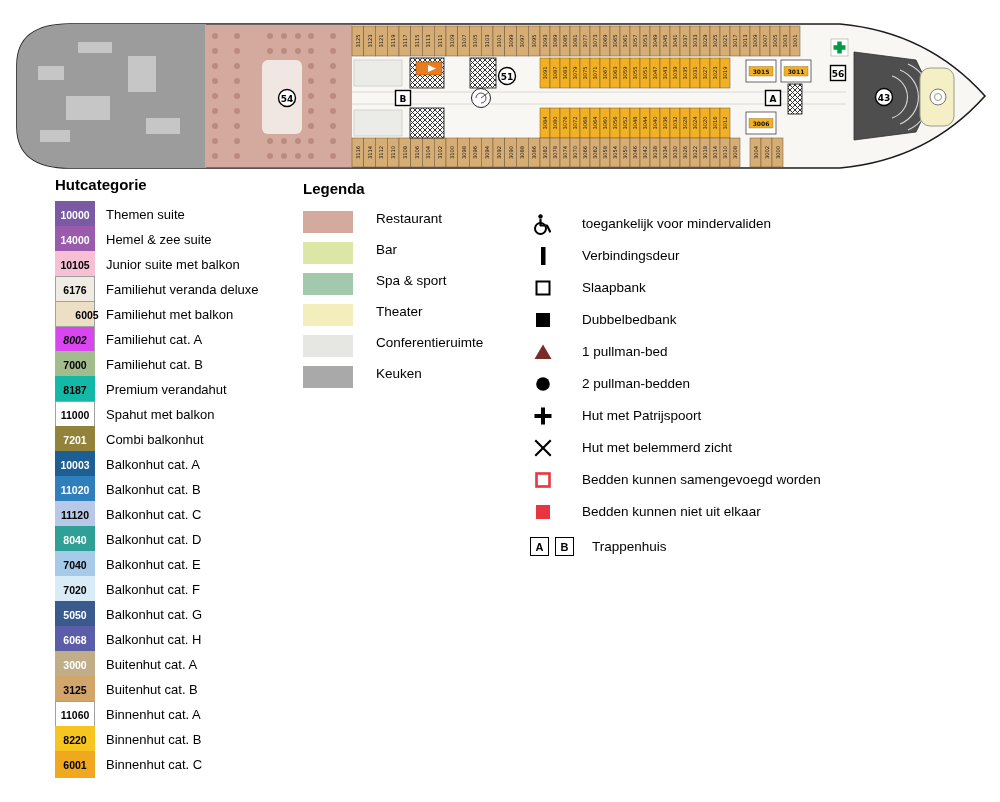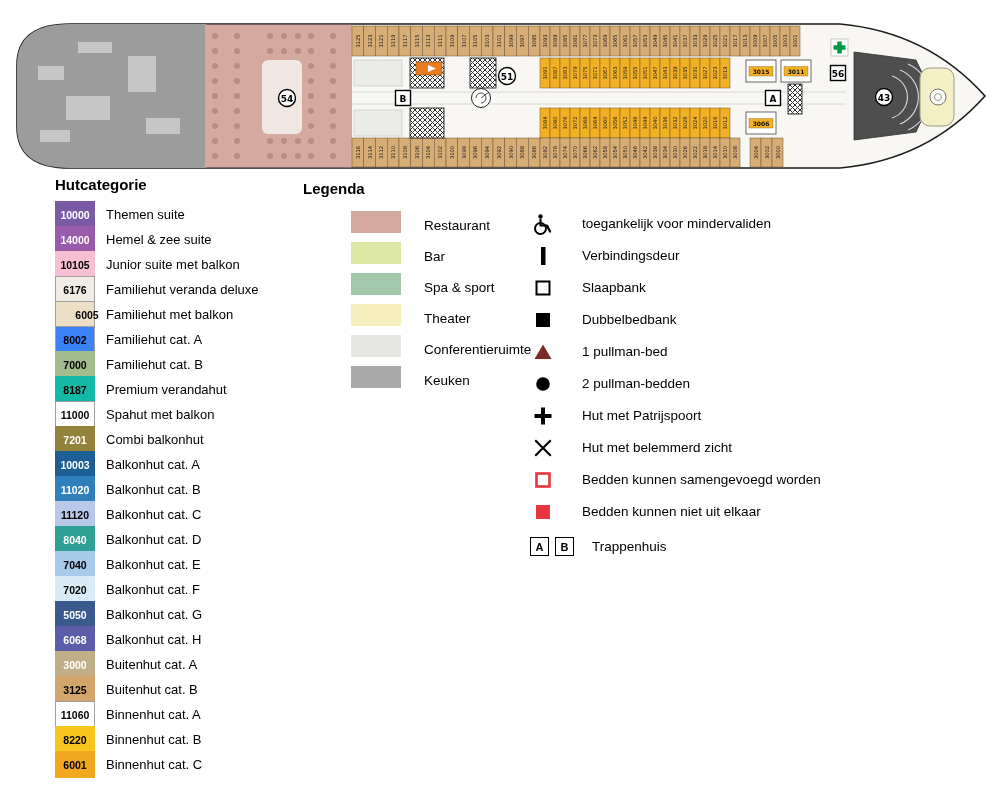--- a/index.html
+++ b/index.html
@@ -10,21 +10,21 @@
 
   .hutcat{position:absolute;left:55px;top:176px;width:260px;}
   .hutcat h2{font-size:15px;margin:0 0 13px 0;font-weight:bold;}
   .hc-item{display:flex;align-items:center;margin-bottom:8px;height:17px;}
   .hc-badge{width:40px;min-width:40px;height:27px;display:flex;align-items:center;justify-content:center;
             font-size:10.5px;font-weight:bold;margin-right:11px;box-sizing:border-box;}
   .hc-label{font-size:13px;white-space:nowrap;}
 
   .legenda{position:absolute;left:303px;top:180px;}
   .legenda h2{font-size:15px;margin:0 0 14px 0;font-weight:bold;}
-  .lg-item{display:flex;align-items:flex-end;margin-bottom:9px;height:22px;margin-left:48px;}
+  .lg-item{display:flex;align-items:flex-start;margin-bottom:9px;height:22px;}
   .lg-swatch{width:50px;height:22px;margin-right:23px;}
   .lg-label{font-size:13.5px;white-space:nowrap;}
 
   .symbols{position:absolute;left:530px;top:212px;width:440px;}
   .sym-item{display:flex;align-items:center;margin-bottom:9px;height:23px;}
   .sym-icon{width:26px;height:24px;display:flex;align-items:center;justify-content:center;margin-right:26px;}
   .sym-label{font-size:13.5px;white-space:nowrap;text-align:right;}
   .trap-row{display:flex;align-items:center;margin-top:14px;}
   .trap-box{width:17px;height:17px;border:1.5px solid #000;display:flex;align-items:center;justify-content:center;
             font-weight:bold;font-size:11px;margin-right:6px;background:#fff;box-sizing:content-box;}
@@ -435,21 +435,21 @@
         </div>
         <div class="hc-item">
           <span class="hc-badge" style="background: rgb(240, 236, 227); color: rgb(0, 0, 0); border: 1px solid rgb(160, 160, 160);">6176</span>
           <span class="hc-label">Familiehut veranda deluxe</span>
         </div>
         <div class="hc-item">
           <span class="hc-badge" style="background: rgb(236, 223, 198); color: rgb(0, 0, 0); border: 1px solid rgb(160, 160, 160); padding-left: 24px;">6005</span>
           <span class="hc-label">Familiehut met balkon</span>
         </div>
         <div class="hc-item">
-          <span class="hc-badge" style="background: #3b82f6; color: rgb(0, 0, 0); border: 1px solid rgb(160, 160, 160);">8002</span>
+          <span class="hc-badge" style="background: #d946ef; color: rgb(0, 0, 0); border: 1px solid rgb(160, 160, 160); font-style: italic;">8002</span>
           <span class="hc-label">Familiehut cat. A</span>
         </div>
         <div class="hc-item">
           <span class="hc-badge" style="background: rgb(163, 188, 142); color: rgb(0, 0, 0);">7000</span>
           <span class="hc-label">Familiehut cat. B</span>
         </div>
         <div class="hc-item">
           <span class="hc-badge" style="background: #14b8a6; color: rgb(0, 0, 0);">8187</span>
           <span class="hc-label">Premium verandahut</span>
         </div>

